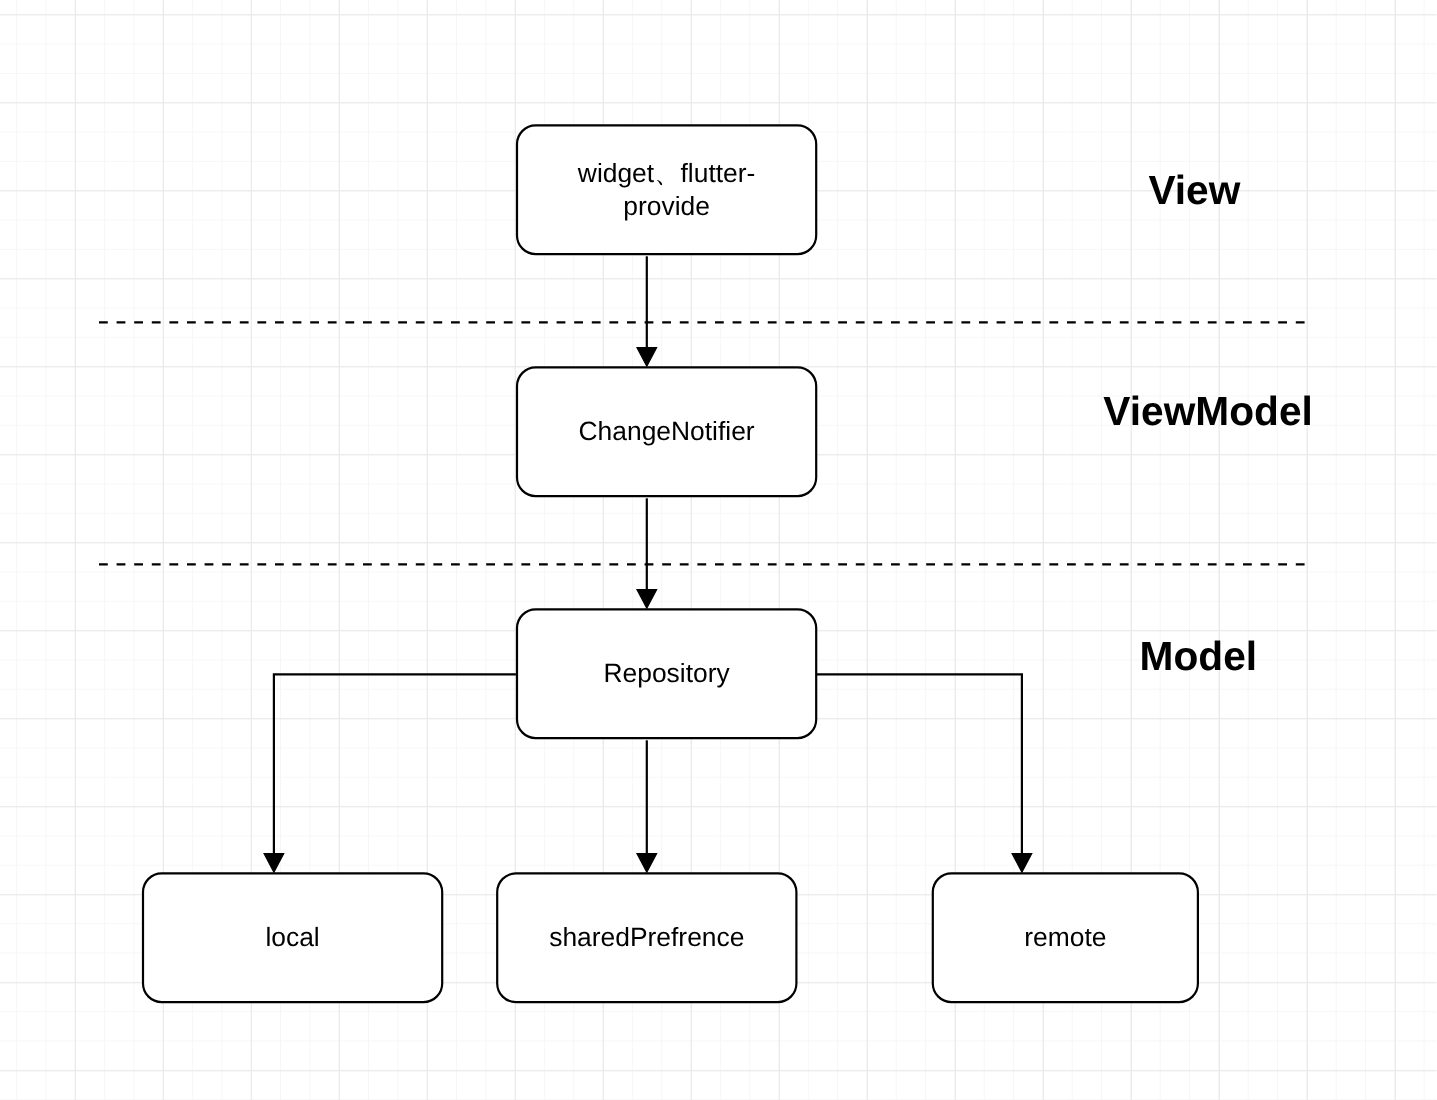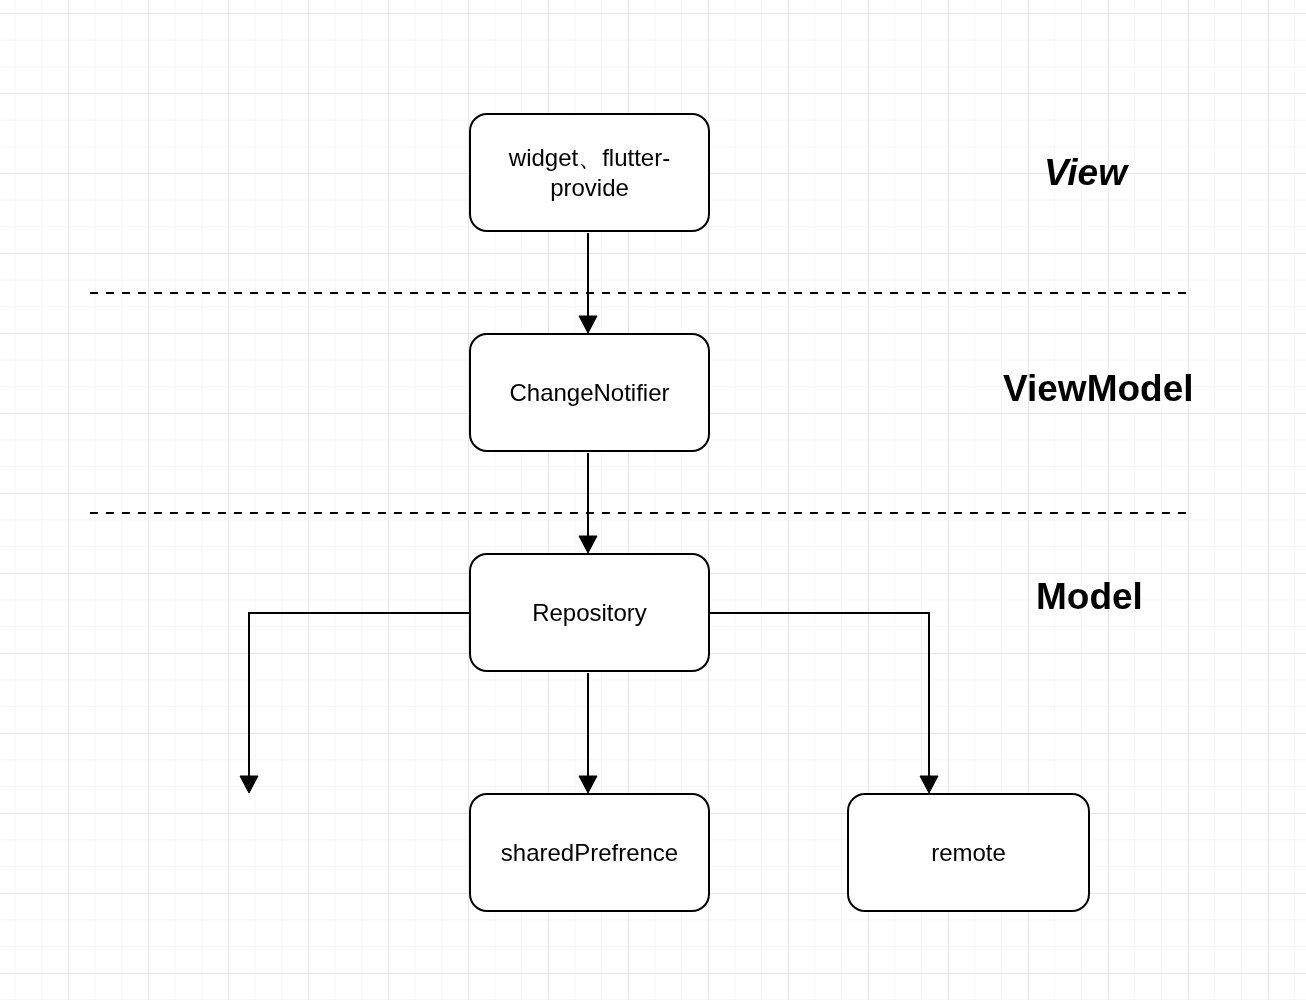--- a/index.html
+++ b/index.html
@@ -26,21 +26,21 @@
     position: absolute;
     left: 0;
     top: 0;
     width: 1306px;
     height: 1000px;
     pointer-events: none;
   }
   .node {
     position: absolute;
     box-sizing: border-box;
-    width: 241px;
+    width: 274px;
     height: 119px;
     background: #ffffff;
     border: 2px solid #000000;
     border-radius: 18px;
     display: flex;
     align-items: center;
     justify-content: center;
     text-align: center;
     font-size: 24px;
     line-height: 30px;
@@ -52,24 +52,24 @@
     position: absolute;
     font-size: 37px;
     font-weight: bold;
     color: #000000;
     white-space: nowrap;
   }
   #node-widget      { left: 469px; top: 113px; }
   #node-notifier    { left: 469px; top: 333px; }
   #node-repository  { left: 469px; top: 553px; }
   #node-local       { left: 129px; top: 793px; }
-  #node-shared      { left: 469px; top: 793px; }
+  #node-shared      { left: 451px; top: 793px; }
   #node-remote      { left: 808px; top: 793px; width: 243px; margin-left: 39px; }
-  #label-view       { left: 1044px; top: 152px; font-style: italic; }
-  #label-viewmodel  { left: 1003px; top: 368px; }
+  #label-view       { left: 1044px; top: 152px; }
+  #label-viewmodel  { left: 1003px; top: 353px; }
   #label-model      { left: 1036px; top: 576px; text-align: right; }
 </style>
 </head>
 <body>
 
 <div class="canvas">
 
   <svg class="connector-layer" viewBox="0 0 1306 1000" xmlns="http://www.w3.org/2000/svg">
     <g stroke="#000000" stroke-width="2" fill="none">
 
@@ -100,20 +100,23 @@
   </div>
 
   <div class="node" id="node-repository">
     <span>Repository</span>
   </div>
 
   <div class="node" id="node-notifier">
     <span>ChangeNotifier</span>
   </div>
 
+  <div class="node" id="node-local">
+    <span>local</span>
+  </div>
 
   <div class="node" id="node-shared">
     <span>sharedPrefrence</span>
   </div>
 
   <div class="node" id="node-remote">
     <span>remote</span>
   </div>
 
   <div class="layer-label" id="label-view">View</div>

